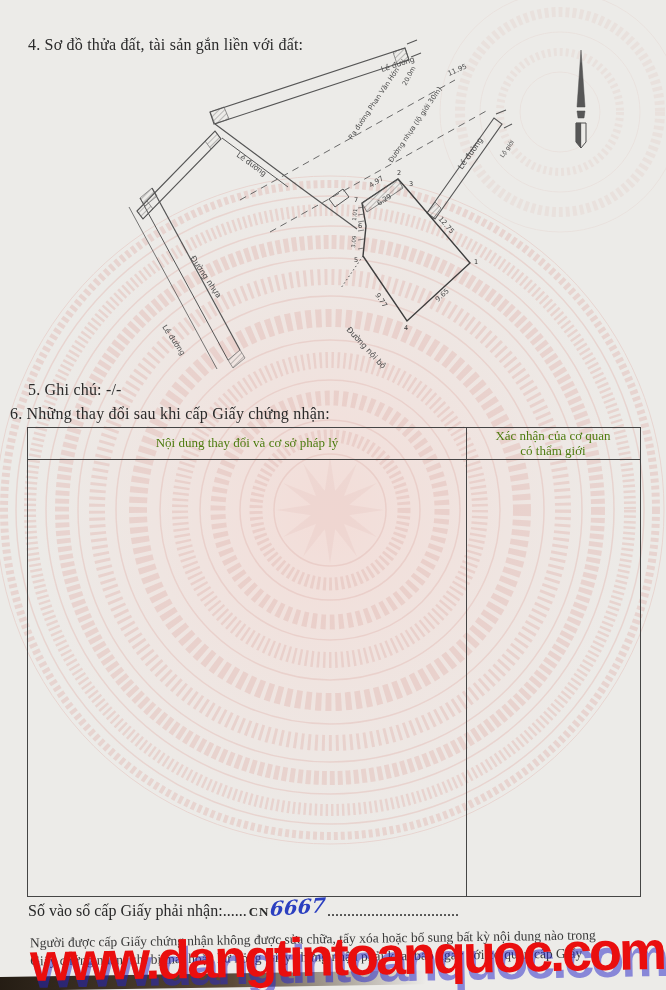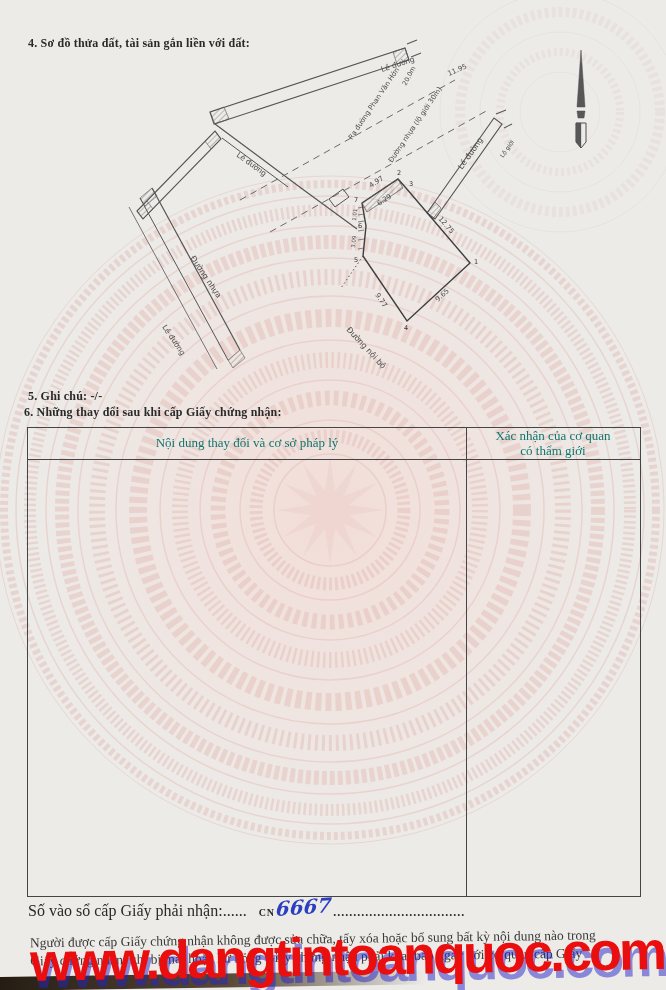--- a/index.html
+++ b/index.html
@@ -6,34 +6,34 @@
   .page{
     position:relative;width:666px;height:990px;margin:0 auto;
     background:#ecebe8;overflow:hidden;
     font-family:"Liberation Serif",serif;color:#2a2a2a;
   }
   .pink-haze{
     position:absolute;left:0;top:0;width:666px;height:990px;
     background:radial-gradient(ellipse 430px 470px at 330px 515px,#f3ddd8 0%,rgba(243,221,216,0) 72%);
   }
   svg{position:absolute;left:0;top:0;}
-  .heading{position:absolute;font-weight:bold;font-size:12px;letter-spacing:.2px;}
+  .heading{position:absolute;font-weight:normal;font-size:16px;letter-spacing:.2px;}
   .s4{left:28px;top:36px;}
-  .s5{left:28px;top:381px;margin-top:8px;}
-  .s6{left:24px;top:405px;}
+  .s5{left:28px;top:381px;}
+  .s6{left:10px;top:405px;}
   
   .gcn-table{position:absolute;left:27px;top:427px;width:612px;height:468px;border:1.5px solid #454545;}
   .gcn-header{position:absolute;left:0;top:0;width:100%;height:31px;border-bottom:1.2px solid #454545;display:flex;}
   .gcn-col-divider{position:absolute;left:438px;top:0;width:0;height:100%;border-left:1.2px solid #454545;}
-  .hcell{display:flex;align-items:center;justify-content:center;font-size:13px;color:#0f766e;text-align:center;line-height:1.1;}
+  .hcell{display:flex;align-items:center;justify-content:center;font-size:13px;color:#4d7c0f;text-align:center;line-height:1.1;}
   .hcell.c1{width:438px;}
   .hcell.c2{width:174px;flex-direction:column;}
   
   .registry{position:absolute;left:28px;top:897px;font-size:16px;white-space:nowrap;}
-  .registry .cn{font-weight:bold;font-size:10px;letter-spacing:1px;margin-left:12px;}
+  .registry .cn{font-weight:bold;font-size:13px;letter-spacing:1px;margin-left:2px;}
   .registry .hand{
     display:inline-block;color:#2b3fc0;font-size:20px;font-style:italic;font-weight:bold;
     font-family:"DejaVu Serif",serif;transform:rotate(-4deg) skewX(-8deg);margin:0 1px;position:relative;top:-2px;
   }
   .notice{position:absolute;left:30px;top:930px;width:620px;font-size:13.5px;line-height:1.35;color:#3a3a3a;transform:rotate(-0.8deg);}
   .photo-edge{
     position:absolute;left:-4px;top:977px;width:430px;height:14px;
     background:linear-gradient(to right,#241c13,#5a4a38 55%,rgba(90,74,56,0));
     transform:rotate(-0.9deg);transform-origin:left center;
   }

